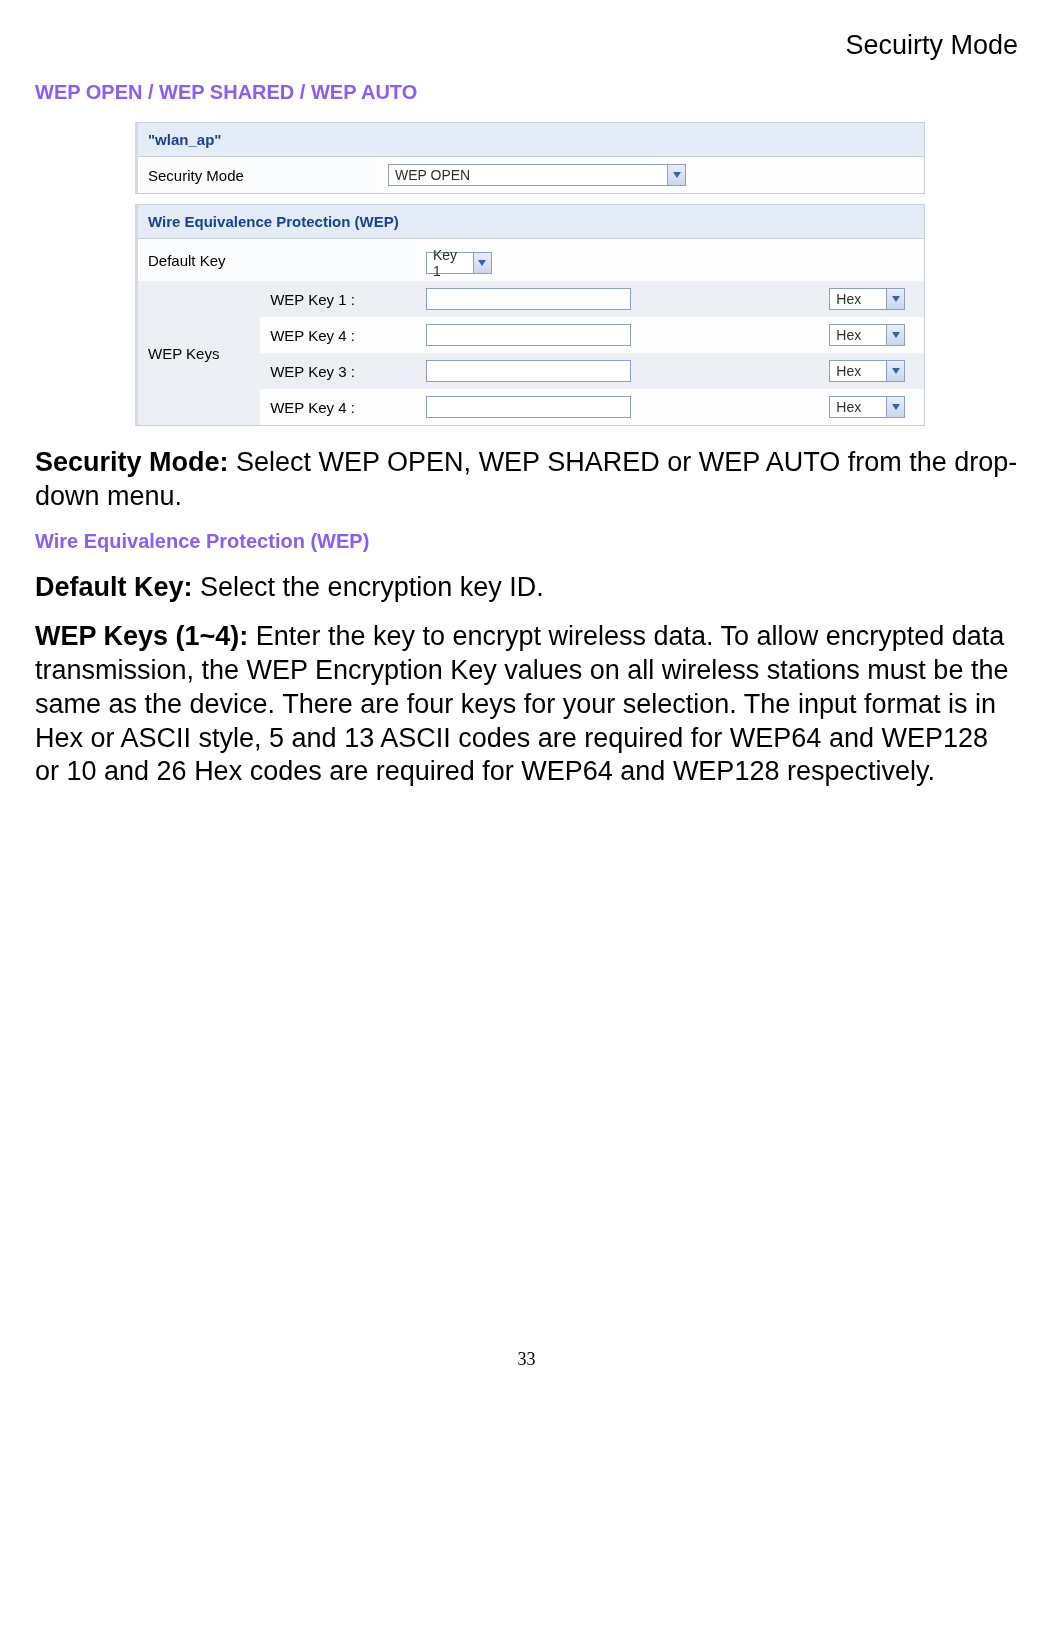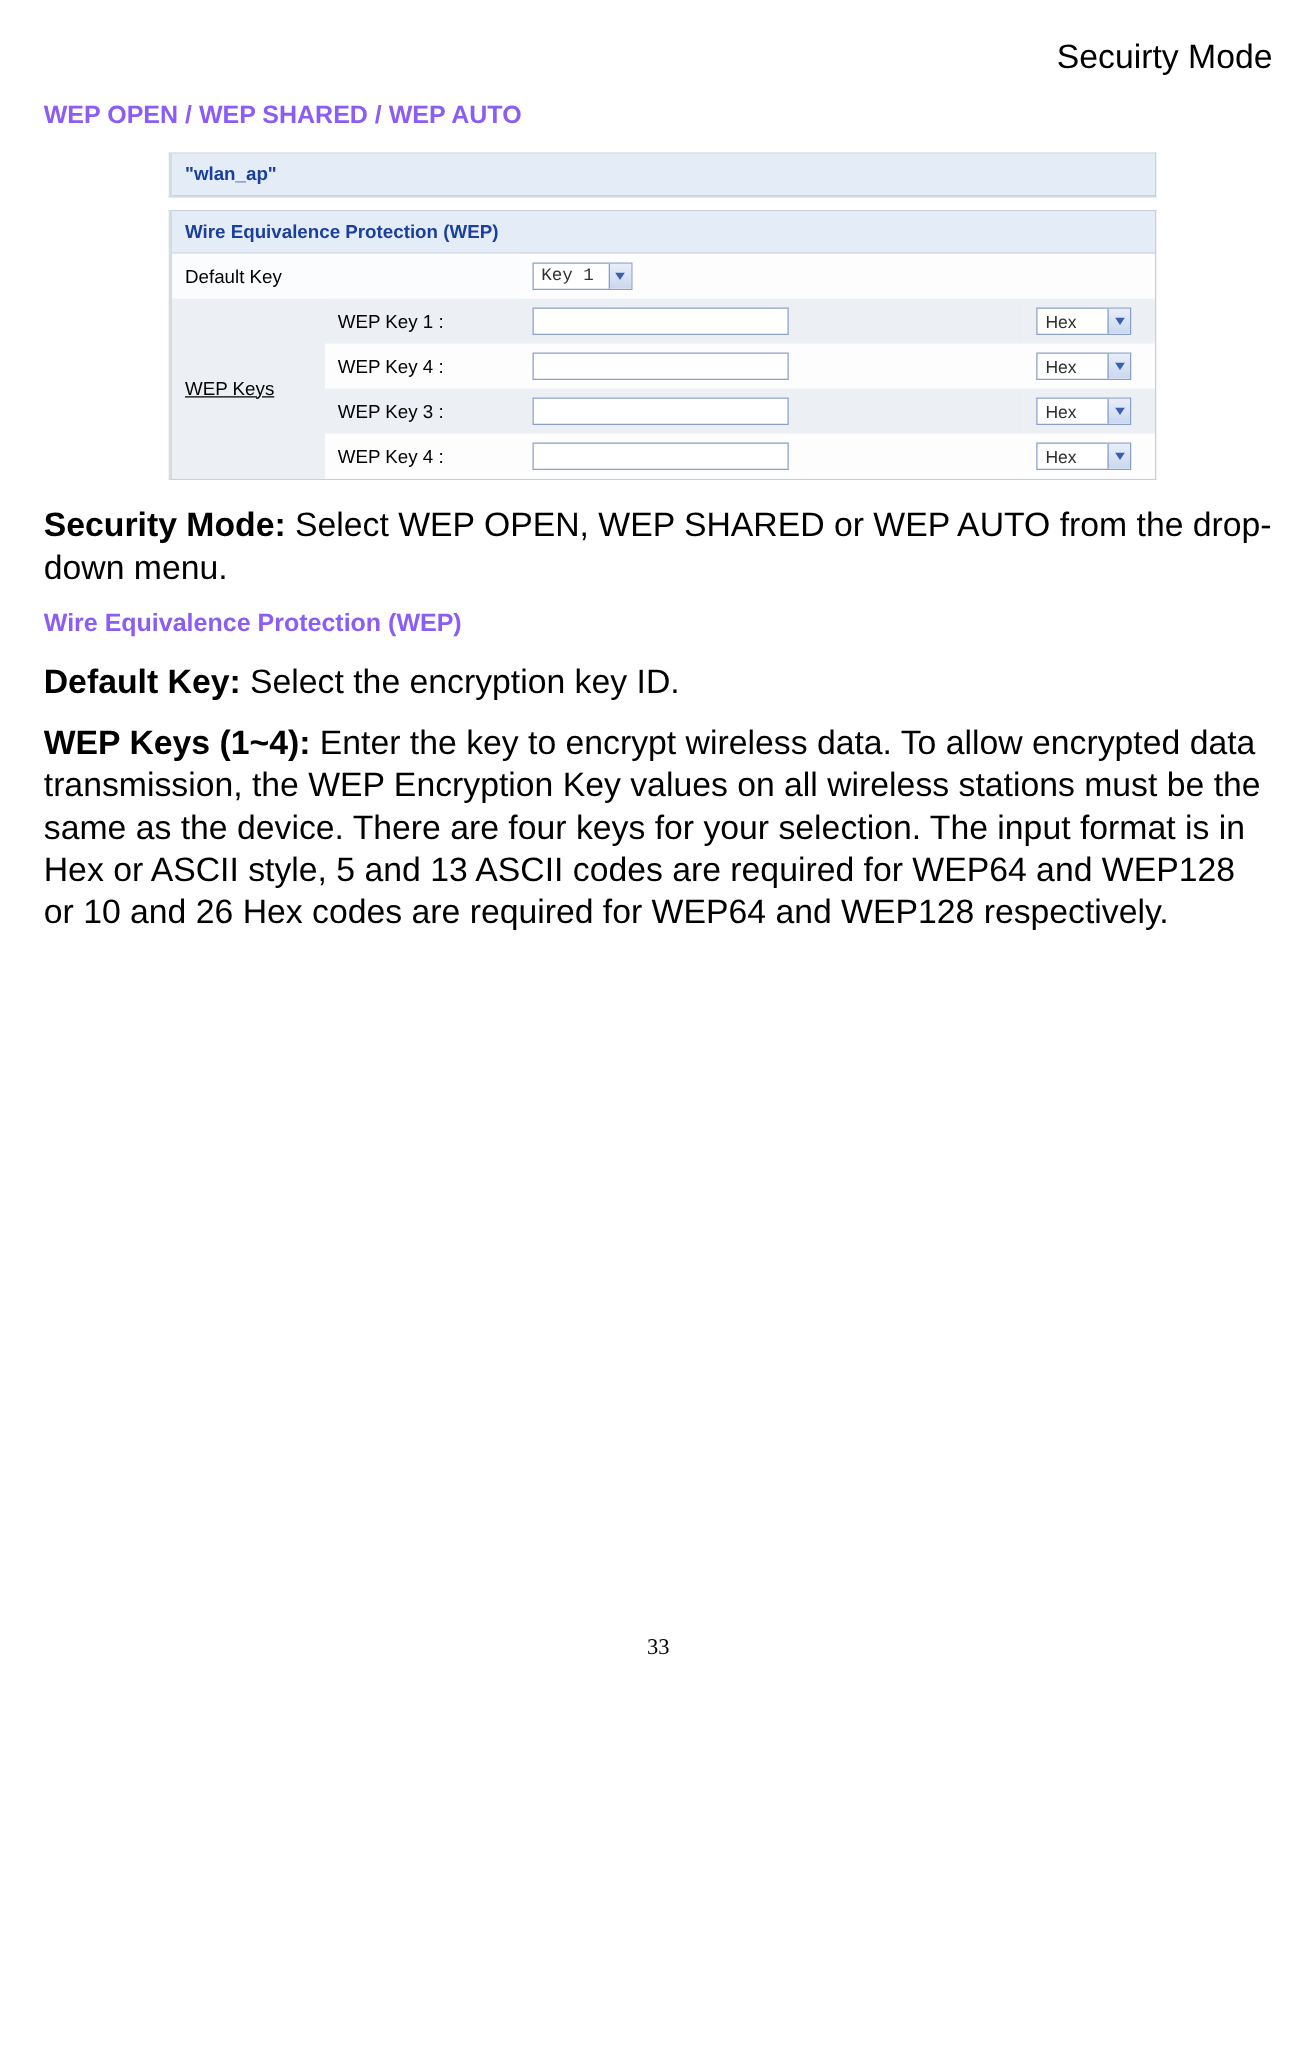--- a/index.html
+++ b/index.html
@@ -78,39 +78,38 @@
       background: linear-gradient(#e8eef9, #c9d7ee);
       display: flex;
       align-items: center;
       justify-content: center;
     }
     .sel .sel-btn svg {
       width: 8px;
       height: 6px;
     }
     .sel-wide { width: 298px; }
-    .sel-sm { width: 80px; font-family: Liberation Mono, monospace; }
+    .sel-sm { width: 66px; }
     .sel-hex { width: 76px; }
     .txt-input {
       border: 1px solid #8aa0c6;
       background: #fff;
       height: 22px;
       width: 205px;
       box-sizing: border-box;
       padding: 0 4px;
       font-size: 14px;
     }
     .gap-cell { width: 165px; }
     .hex-cell { width: 85px; }
     .vert-label {
       background: #eceff3 !important;
       width: 105px;
       vertical-align: middle;
       padding: 7px 10px;
-      text-decoration: underline;
     }
     p.body-text {
       font-size: 27px;
       line-height: 1.25;
       margin: 0 0 16px 0;
     }
     p.body-text .bold {
       font-weight: bold;
     }
     .page-num {
@@ -124,20 +123,37 @@
 <body>
 
 <h1 class="page-title">Secuirty Mode</h1>
 
 <div class="blue-heading">WEP OPEN / WEP SHARED / WEP AUTO</div>
 
 <div class="screenshot-area">
 
   <div class="panel">
     <div class="panel-header">"wlan_ap"</div>
+    <table>
+      <tbody>
+          <tr class="row-alt0">
+        <td class="label-col" style="width:220px">Security Mode</td>
+        <td>
+          <div class="sel sel-wide">
+            <span class="sel-text">WEP OPEN</span>
+            <span class="sel-btn">
+              <svg viewBox="0 0 8 6">
+                    <path d="M0 0 L8 0 L4 6 Z" fill="#3a5fb0"></path>
+                  </svg>
+            </span>
+          </div>
+        </td>
+      </tr>
+    </tbody>
+      </table>
   </div>
 
   <div class="panel">
     <div class="panel-header">Wire Equivalence Protection (WEP)</div>
     <table>
       <tbody>
           <tr class="row-alt0">
         <td class="label-col" colspan="2">Default Key</td>
         <td colspan="3">
           <div class="sel sel-sm">

